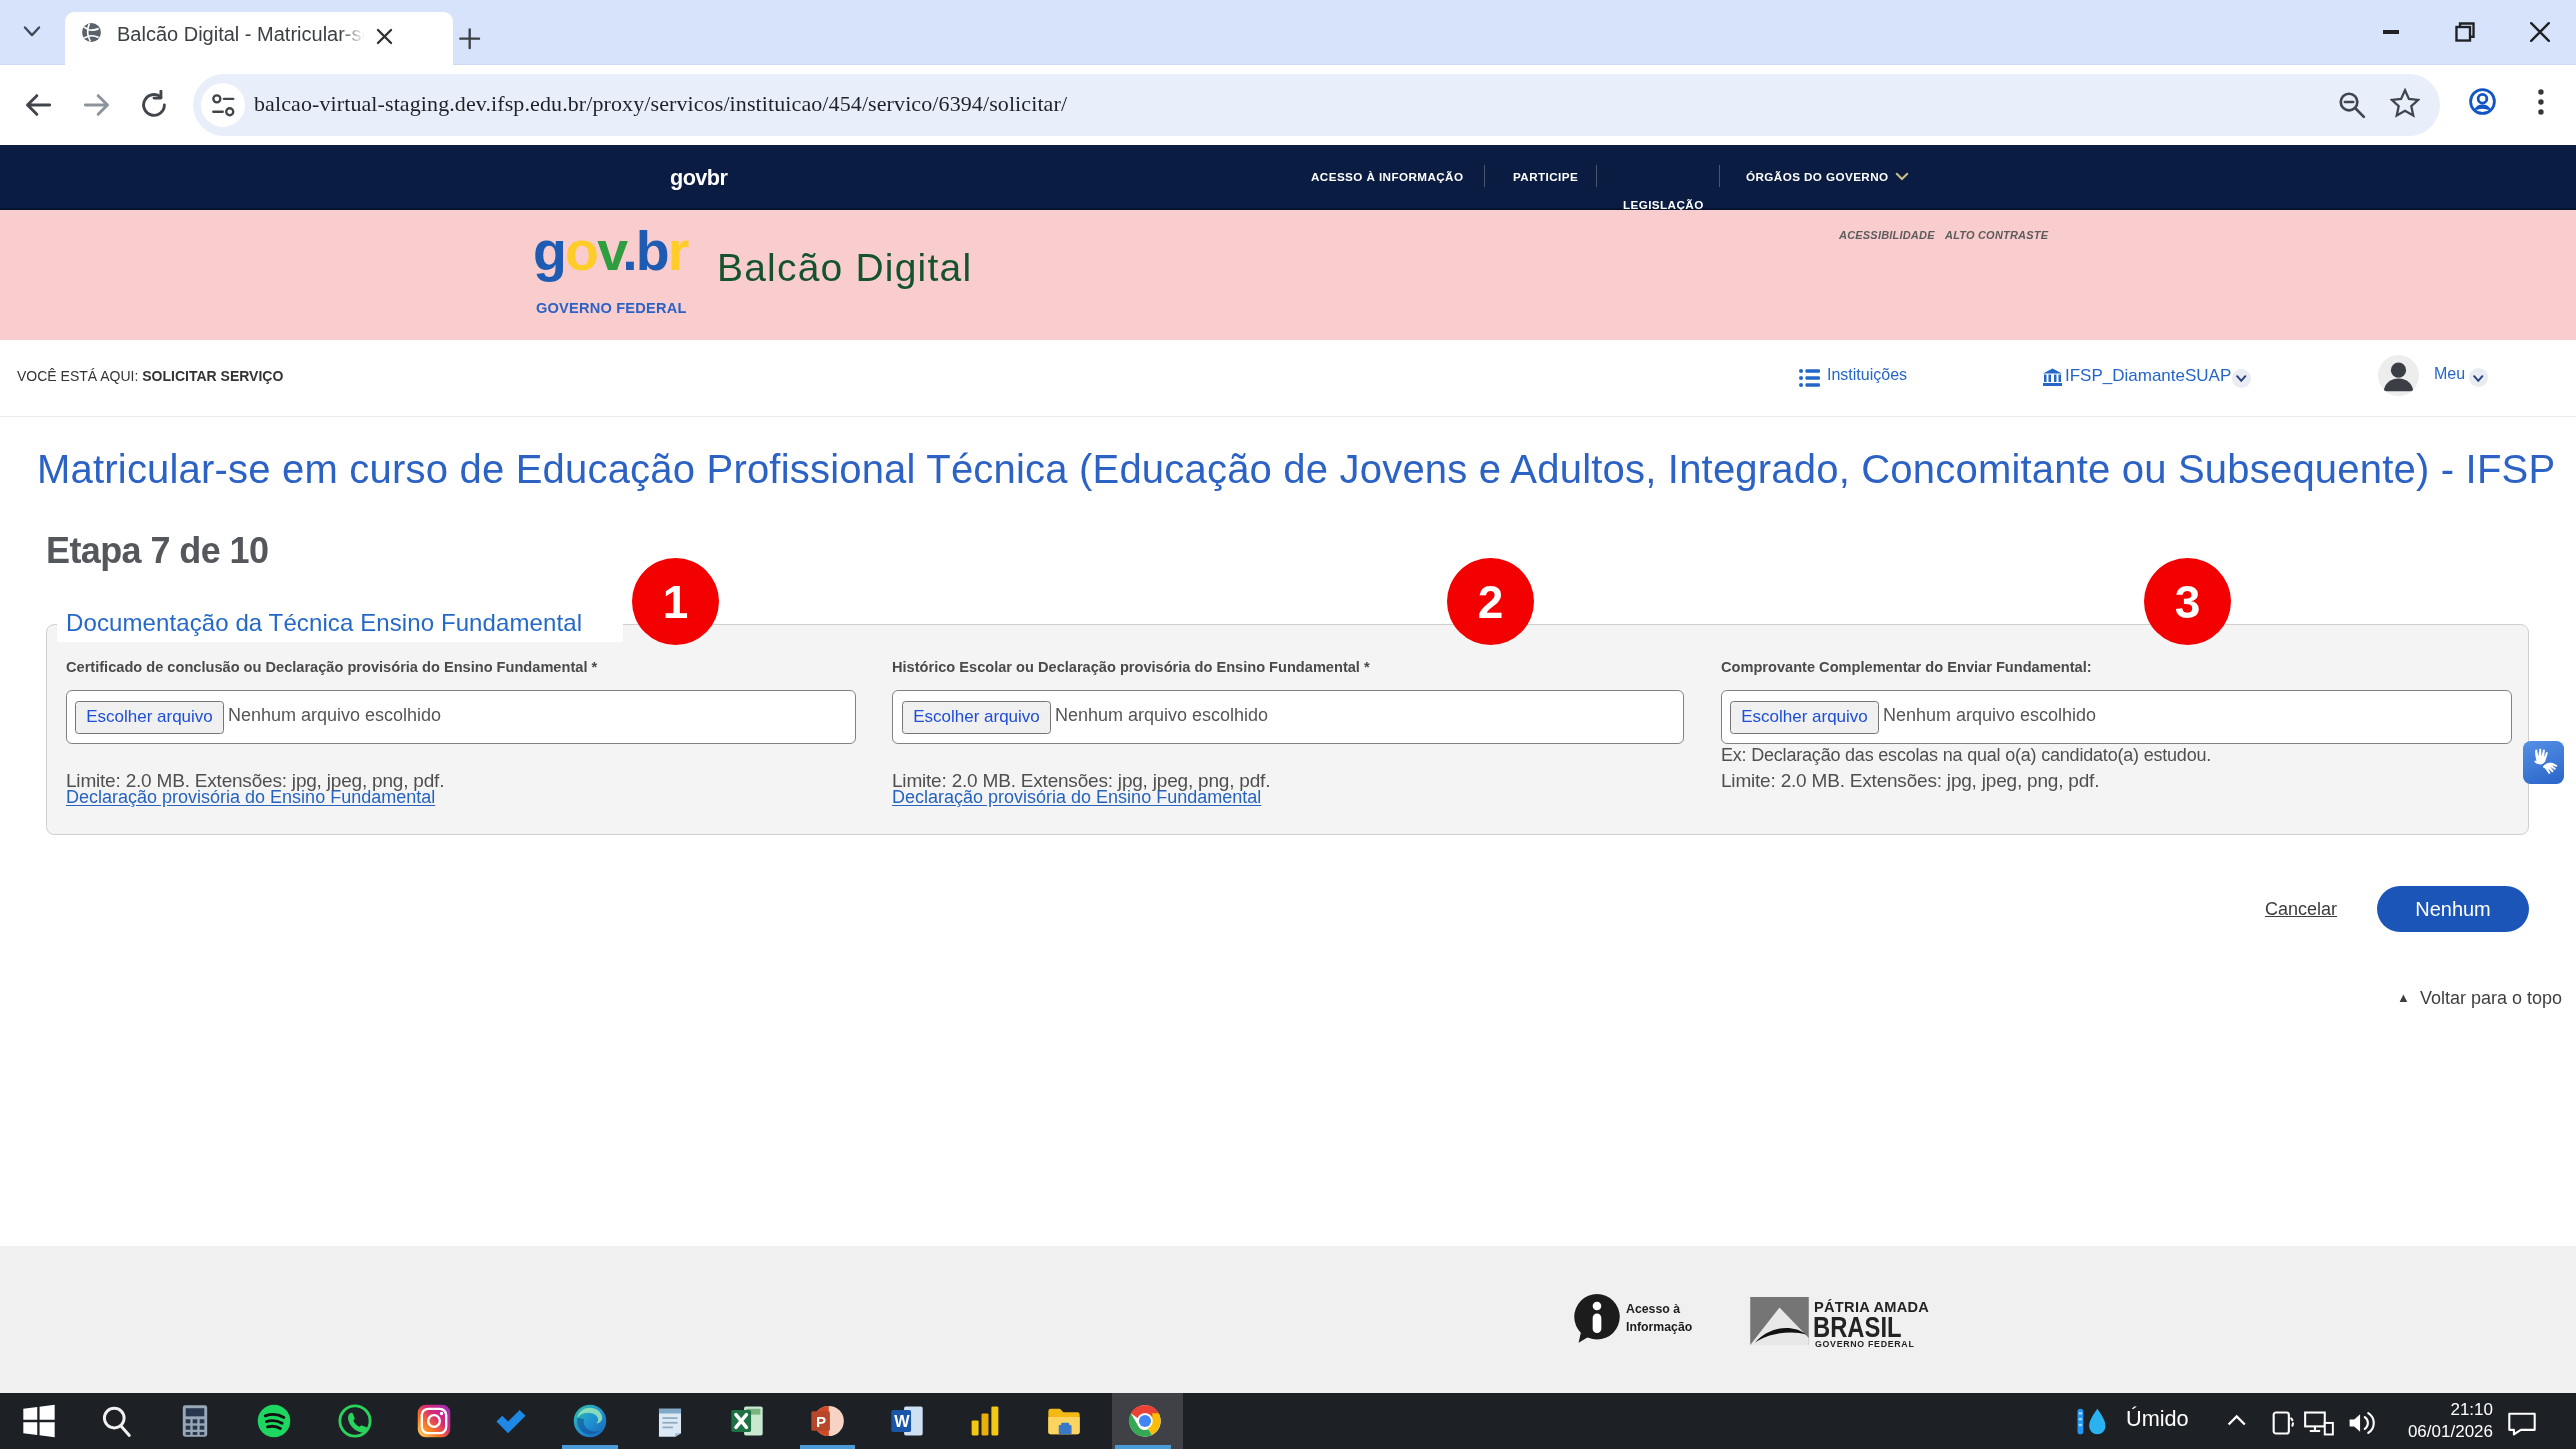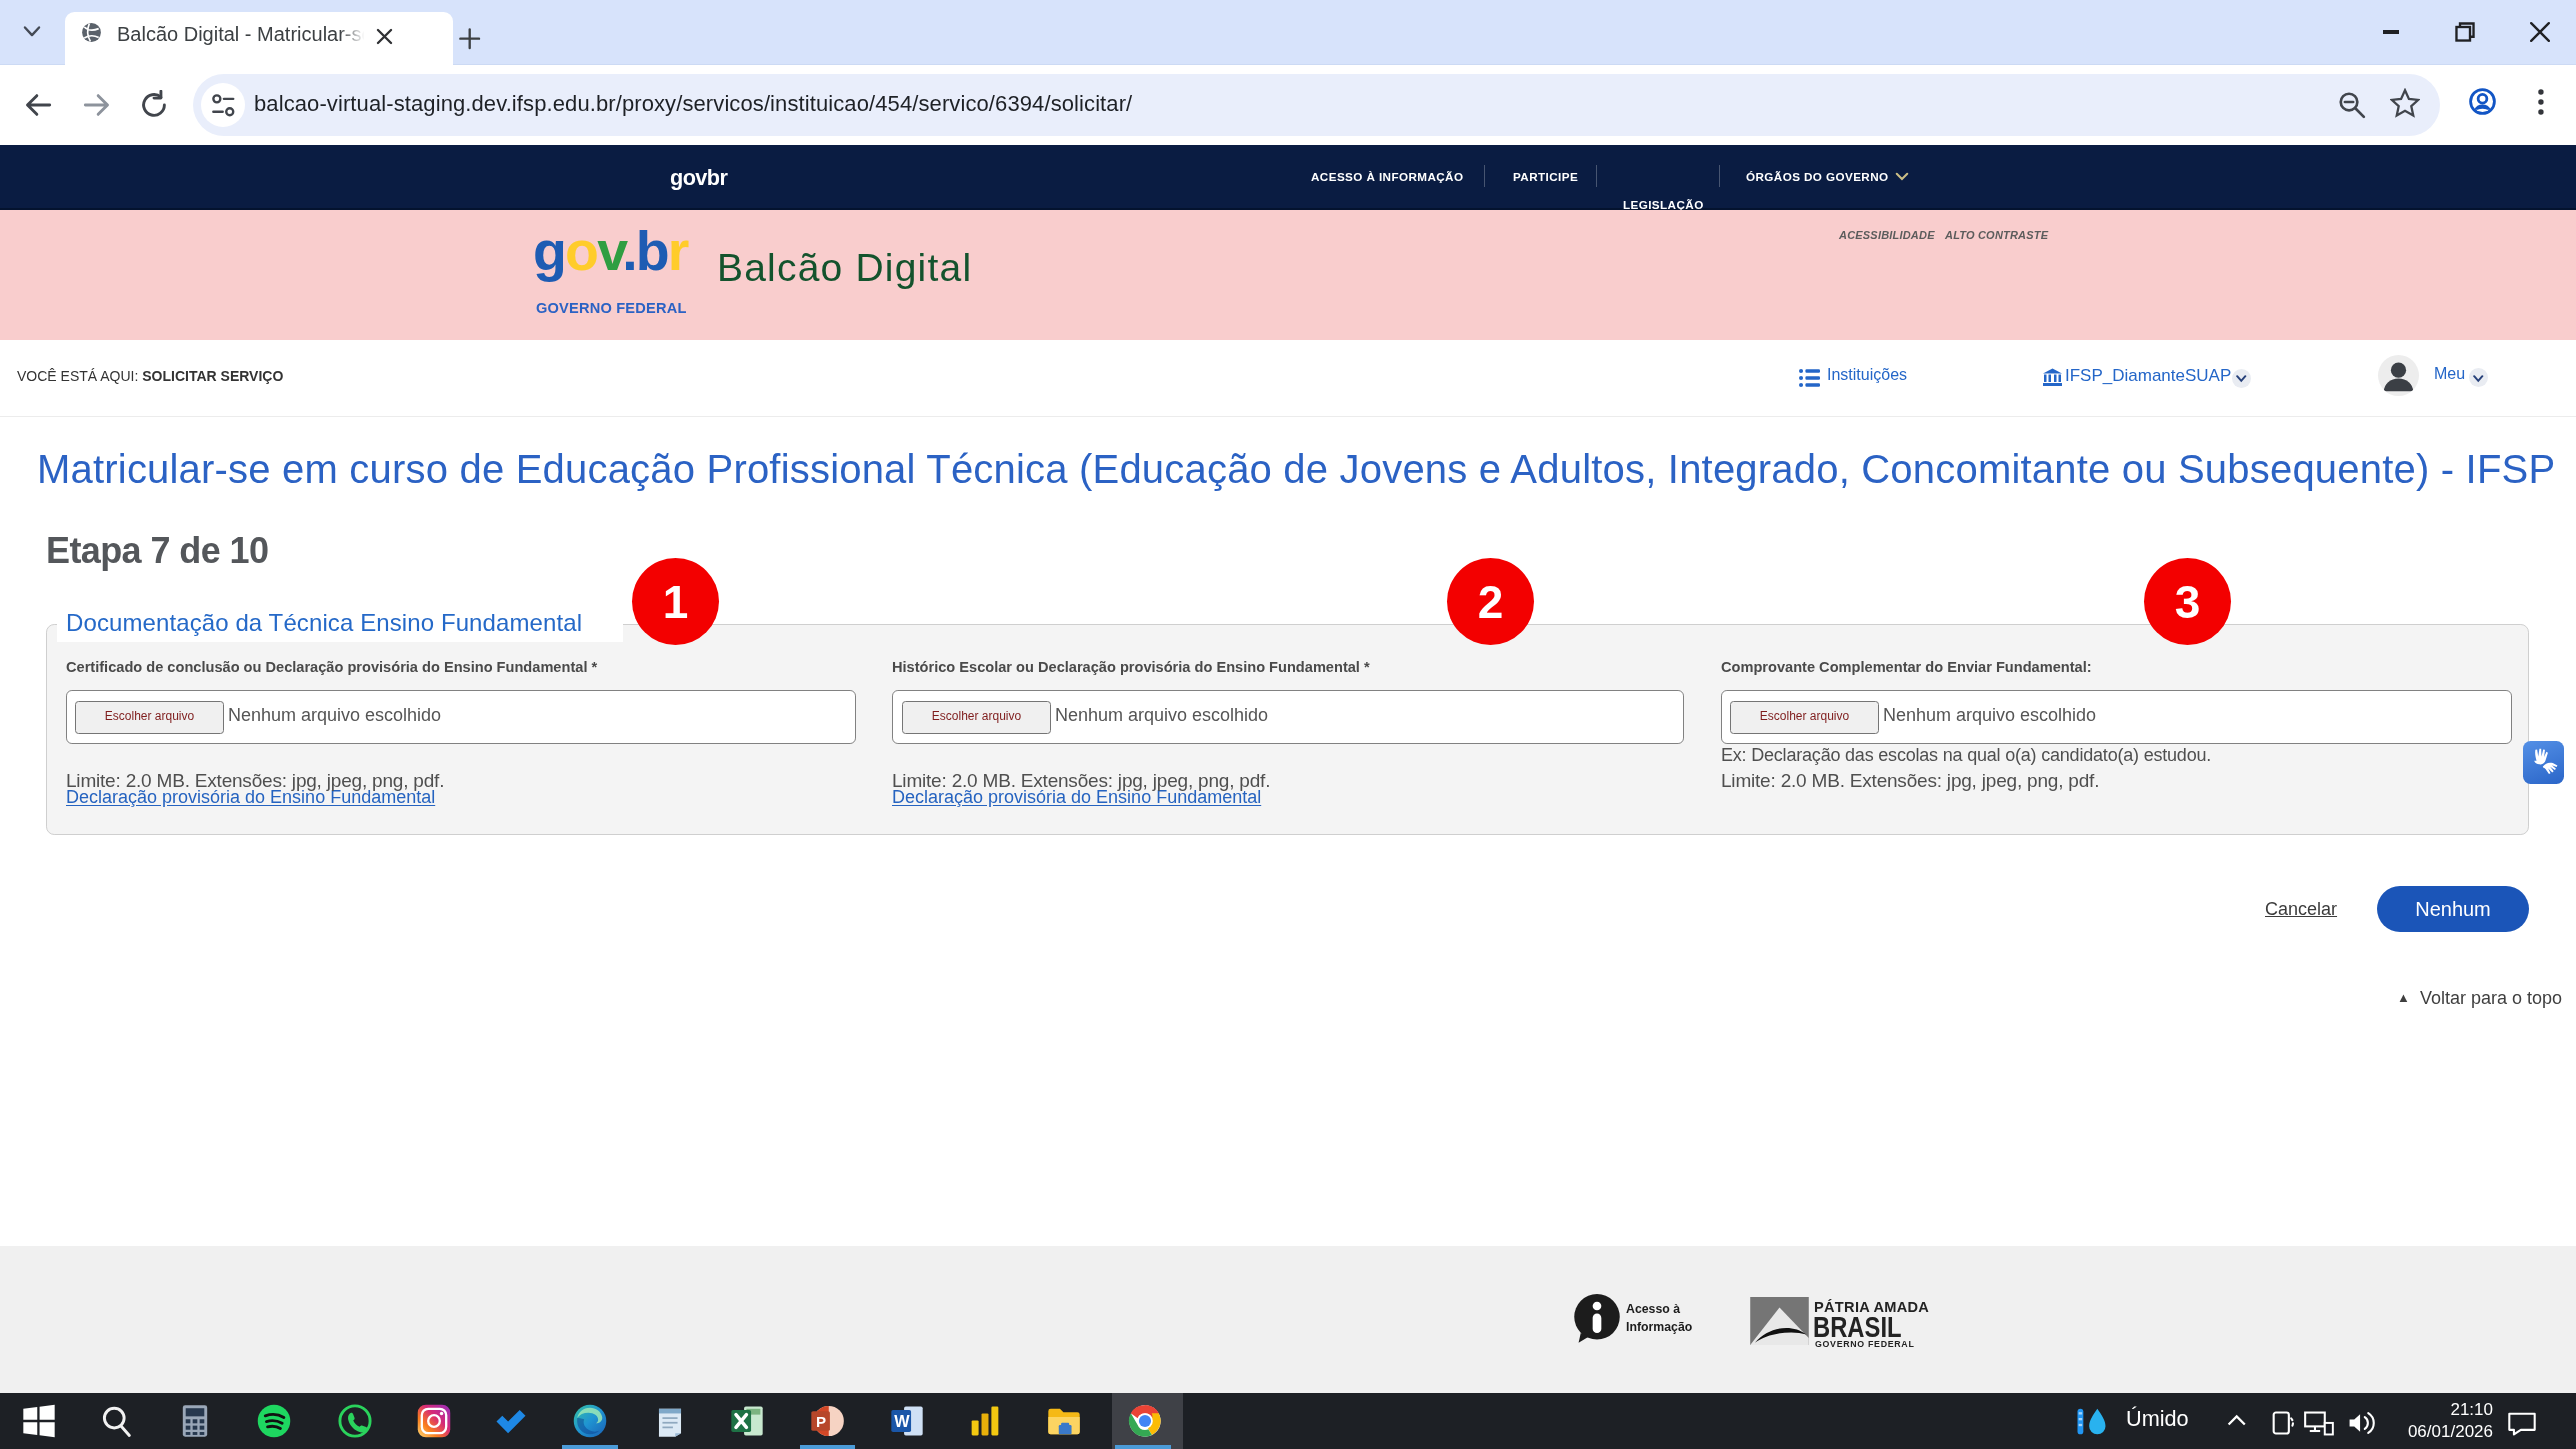--- a/index.html
+++ b/index.html
@@ -8,21 +8,21 @@
   #page { position:relative; width:2576px; height:1449px; background:#fff; }
   .abs { position:absolute; }
 
   
   .tabstrip { left:0; top:0; width:2576px; height:65px; background:#d7e3fb; border-bottom:1.8px solid #ccdaf4; }
   .tab { left:65px; top:12.3px; width:388px; height:53px; background:#fff; border-radius:9.4px 9.4px 0 0; }
   .tab-title { left:117px; top:23.4px; width:259px; font-size:20px; color:#3c4043; white-space:nowrap; overflow:hidden; }
   .tab-fade { left:340px; top:17.6px; width:35px; height:33px; background:linear-gradient(90deg,rgba(255,255,255,0),#fff 70%); }
   .toolbar { left:0; top:65px; width:2576px; height:80px; background:#ffffff; }
   .pill { left:193px; top:74px; width:2247px; height:62px; background:#e9eefb; border-radius:31px; }
-  .urltext { left:254px; top:91px; font-size:22px; color:#1e2126; letter-spacing:0.1px; }
+  .urltext { left:254px; top:91px; font-size:22px; color:#1e2126; letter-spacing:0.1px;font-family:Liberation Serif, serif; }
 
   
   .navy { left:0; top:145px; width:2576px; height:65px; background:#0a1c42; border-bottom:2.9px solid #04132f; }
   .govbr-small { left:670px; top:165px; color:#fff; font-size:21.7px; font-weight:bold; letter-spacing:-0.6px; }
   .navy-menu { top:170px; color:#fff; font-size:11.7px; font-weight:bold; letter-spacing:0.4px; white-space:nowrap; }
   .navy-sep { top:165px; width:1.2px; height:22px; background:rgba(255,255,255,0.25); }
 
   
   .pink { left:0; top:210px; width:2576px; height:131px; background:#f9cdcd; }
   .govbr-logo { left:533px; top:218px; font-size:56px; font-weight:bold; letter-spacing:-1.8px; transform:scaleX(0.99); transform-origin:0 0; }
@@ -40,21 +40,21 @@
   
   h1.title { position:absolute; left:37px; top:447px; width:2541px; font-size:40px; font-weight:400; color:#2b62c4; white-space:nowrap; letter-spacing:0.2px; }
   .etapa { left:46px; top:530px; font-size:36px; font-weight:bold; color:#54575b; letter-spacing:-0.6px; }
 
   .fieldset { left:46px; top:624px; width:2483px; height:211px; background:#f4f4f4; border:1.2px solid #cfcfcf; border-radius:8.2px; }
   .legend-bg { left:57px; top:607px; width:566px; height:35px; background:#ffffff; }
   .legend { left:66px; top:609px; font-size:24px; color:#2569c8; letter-spacing:0.1px; }
 
   .flabel { top:659px; font-size:14.6px; font-weight:bold; color:#4a4a4a; }
   .finput { top:690px; height:54px; background:#fff; border:1.2px solid #818181; border-radius:5.9px; }
-  .fbtn { top:701px; height:33px; background:#f0f0f0; border:1.2px solid #757575; border-radius:3.5px; font-size:12px; color:#7f1d1d; text-align:center; line-height:29px; }
+  .fbtn { top:701px; height:33px; background:#f0f0f0; border:1.2px solid #757575; border-radius:3.5px; font-size:17px; color:#1d4ed8; text-align:center; line-height:29px; }
   .fnofile { top:705px; font-size:18px; color:#555; }
   .flink { top:745px; font-size:18px; color:#2563c0; text-decoration:underline; text-underline-offset:1.8px;margin-top:42px; }
   .fnote { top:745px; font-size:18px; color:#4f4f4f; letter-spacing:-0.2px; }
   .flimit { top:770px; font-size:19px; color:#4f4f4f; letter-spacing:-0.2px; }
 
   .redcirc { width:87px; height:87px; border-radius:50%; background:#f30000; color:#fff; font-size:46px; font-weight:bold; text-align:center; line-height:88px; top:558px; }
 
   .vlibras { left:2523px; top:741px; width:41px; height:43px; border-radius:7.6px; background:linear-gradient(160deg,#5490e6,#2a65c8); }
 
   .cancelar { left:2265px; top:899px; font-size:18px; color:#3c3c3c; text-decoration:underline; }

